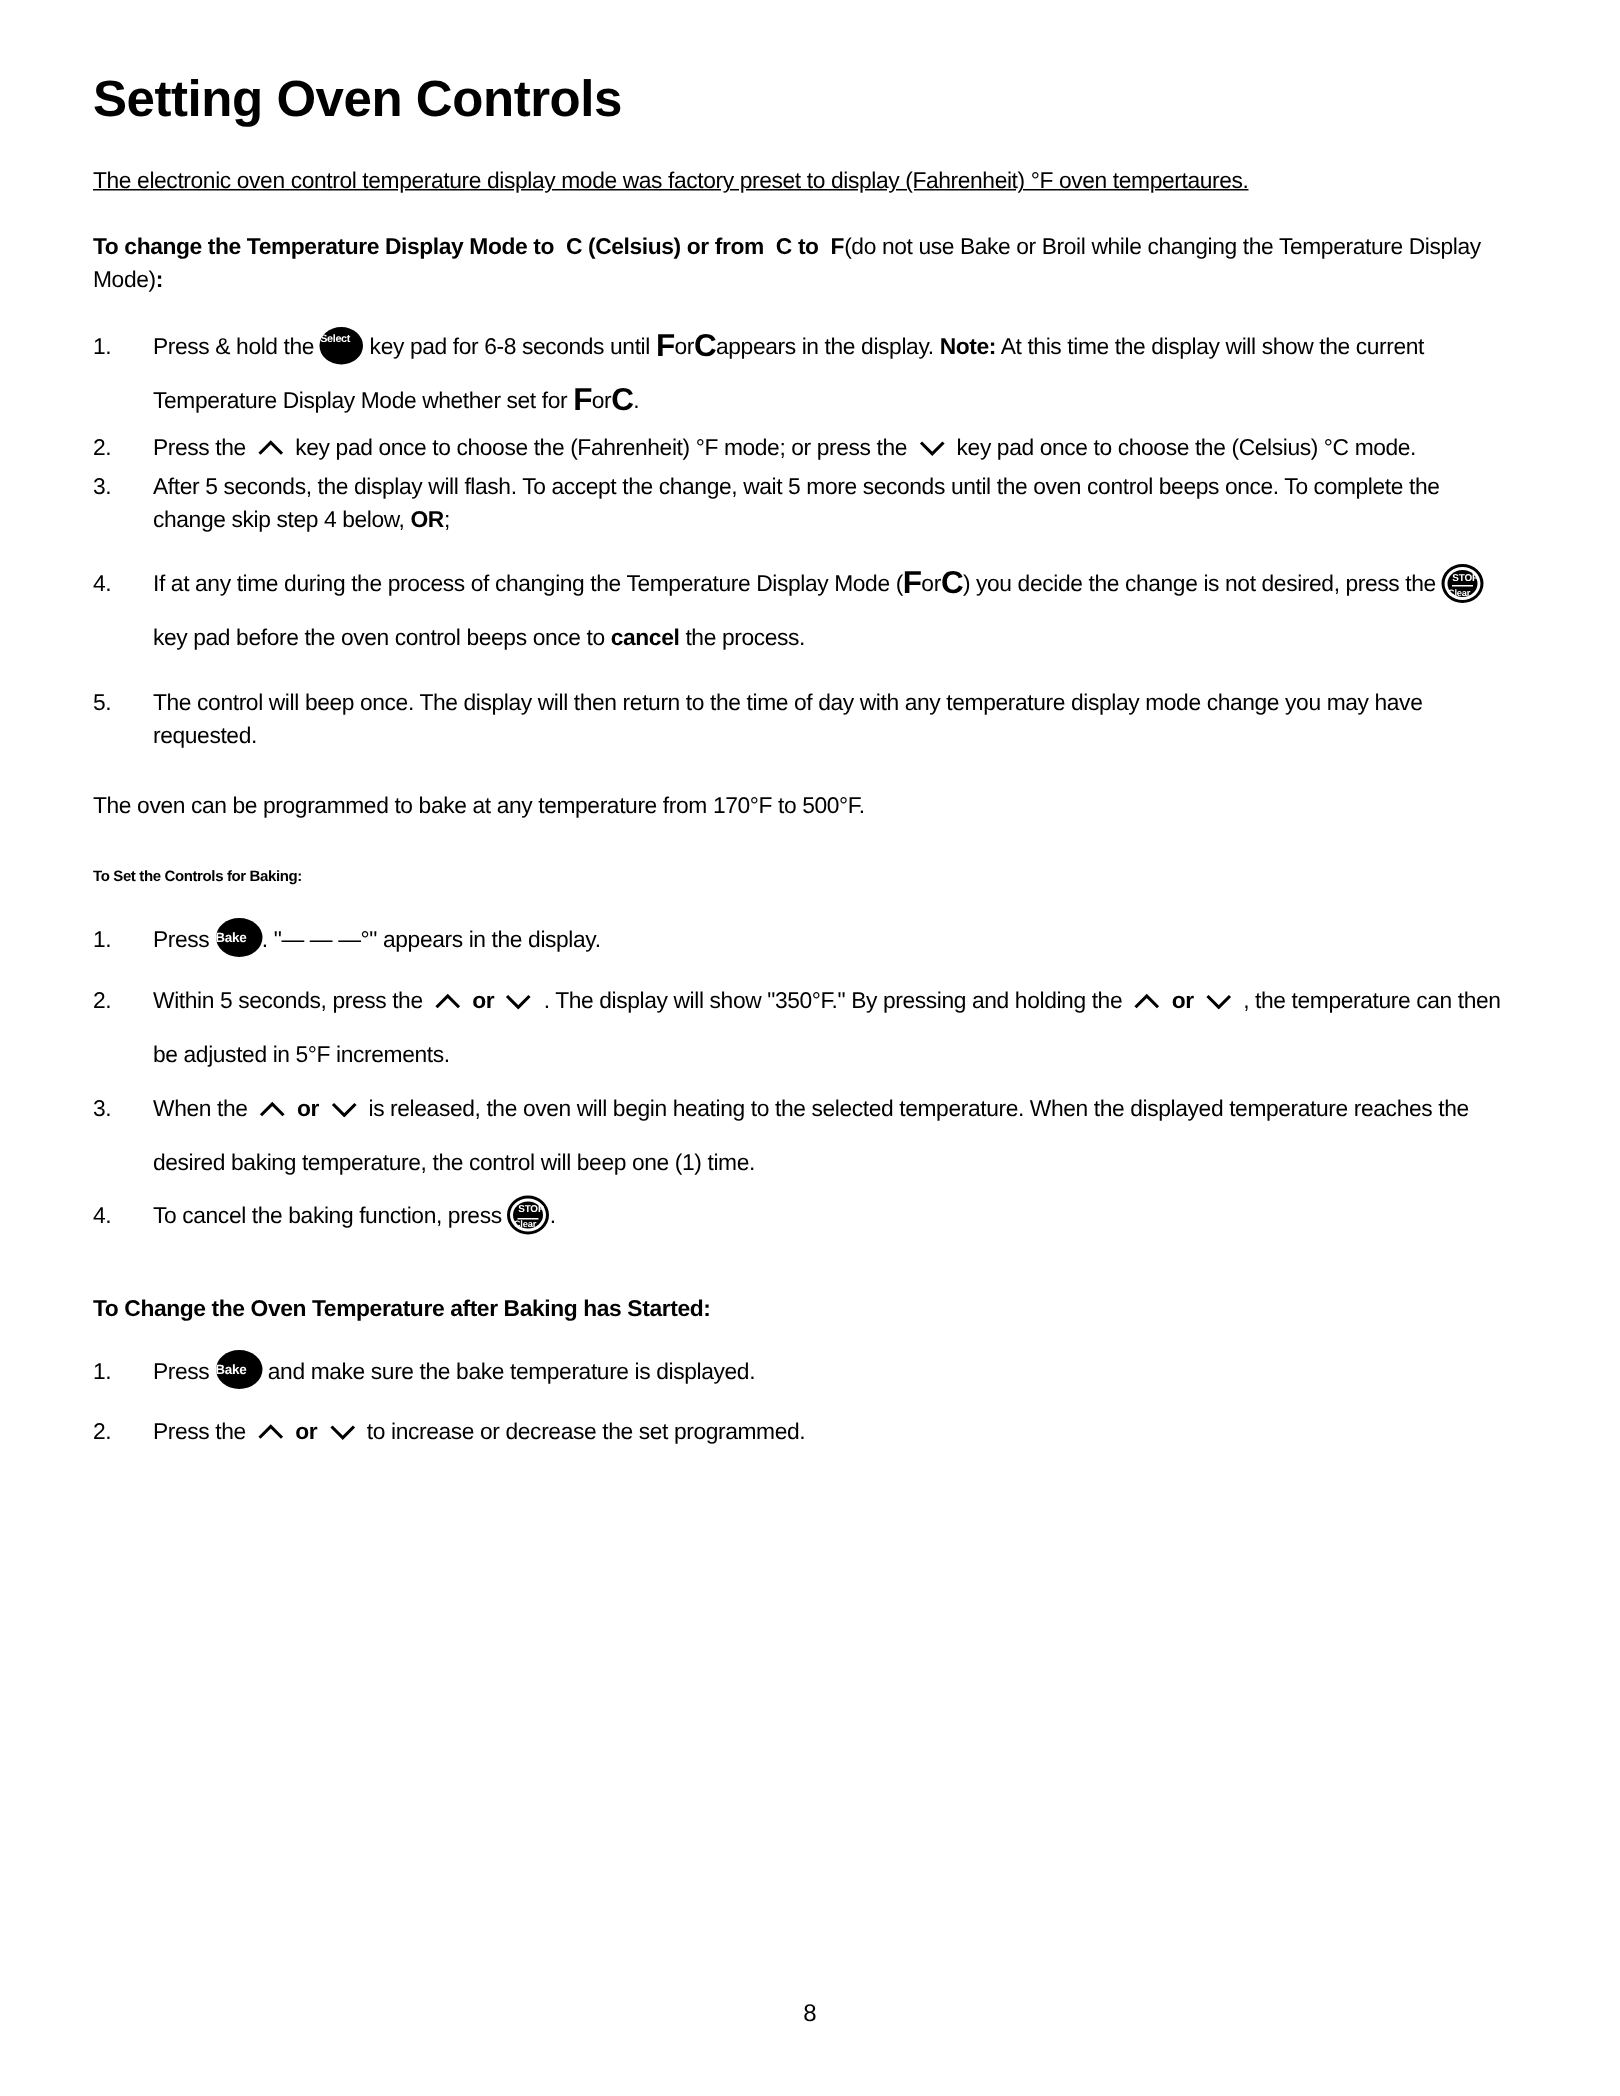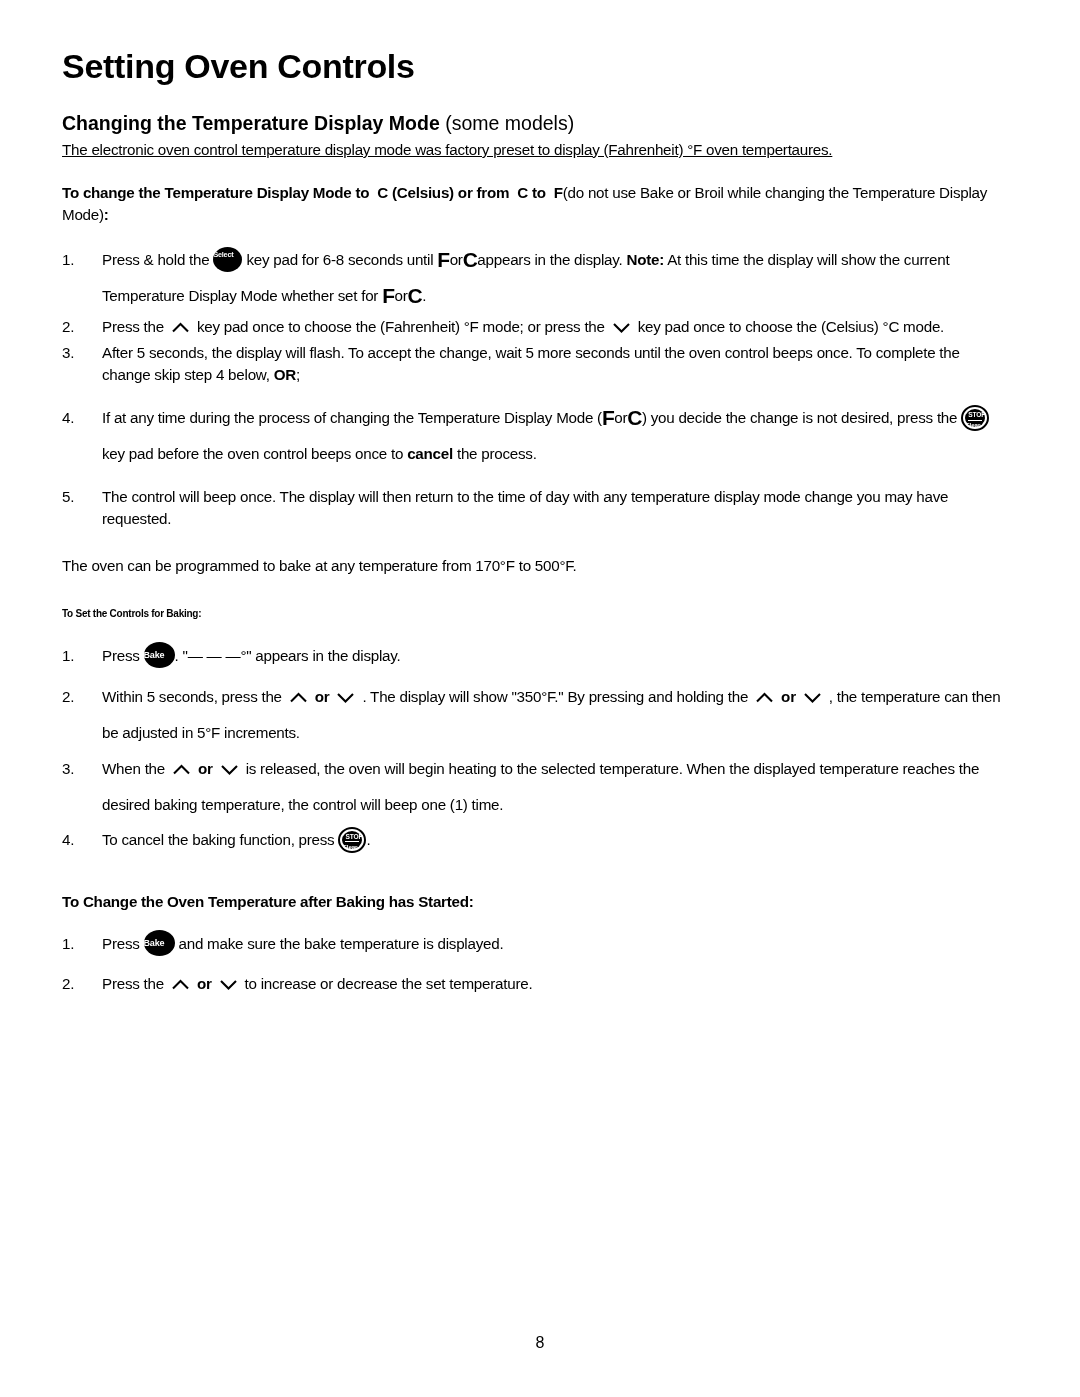--- a/index.html
+++ b/index.html
@@ -172,24 +172,20 @@
   }
   b, strong { font-weight: bold; }
 </style>
 </head>
 <body>
 
 <div class="page">
 
   <h1 class="page-title">Setting Oven Controls</h1>
 
-  <h2 class="section-heading">
-    <span>Changing the Temperature Display Mode</span>
-    <span class="light">(some models)</span>
-  </h2>
 
   <div class="intro-block">
     <p class="body-text">The electronic oven control temperature display mode was factory preset to display (Fahrenheit) °F oven tempertaures.</p>
   </div>
 
   <p class="lead-bold"><b><span>To change the Temperature Display Mode to</span>&nbsp;
      <span>C</span>
      <span>(Celsius) or from</span>&nbsp;
      <span>C</span>
      <span>to</span>&nbsp;
@@ -319,20 +315,20 @@
 
     <li style="line-height:30px;">
       <span class="num" style="line-height:30px;">2.</span><span>Press the</span>
       <span class="chev"><svg width="19" height="11" viewBox="0 0 19 11">
             <path d="M2 9.5 L9.5 2 L17 9.5" fill="none" stroke="#000" stroke-width="2.1"></path>
           </svg></span>
       <b>or</b>
       <span class="chev"><svg width="19" height="11" viewBox="0 0 19 11">
             <path d="M2 2 L9.5 9.5 L17 2" fill="none" stroke="#000" stroke-width="2.1"></path>
           </svg></span>
-      <span>to increase or decrease the set temperature.</span>
+      <span>to increase or decrease the set programmed.</span>
     </li>
 
   </ol>
 
 </div>
 
 <div class="page-number">8</div>
 
 </body></html>

